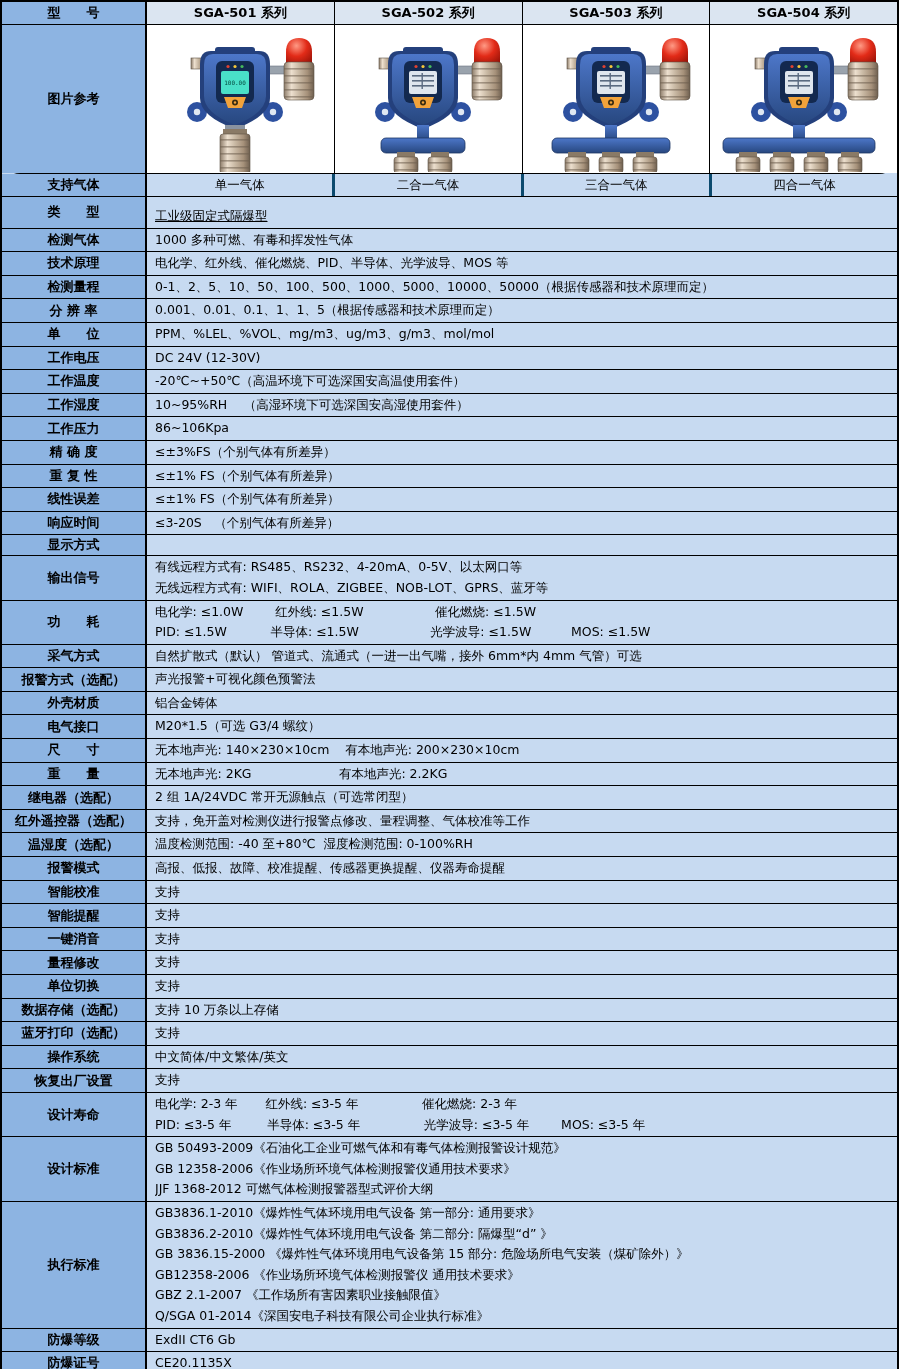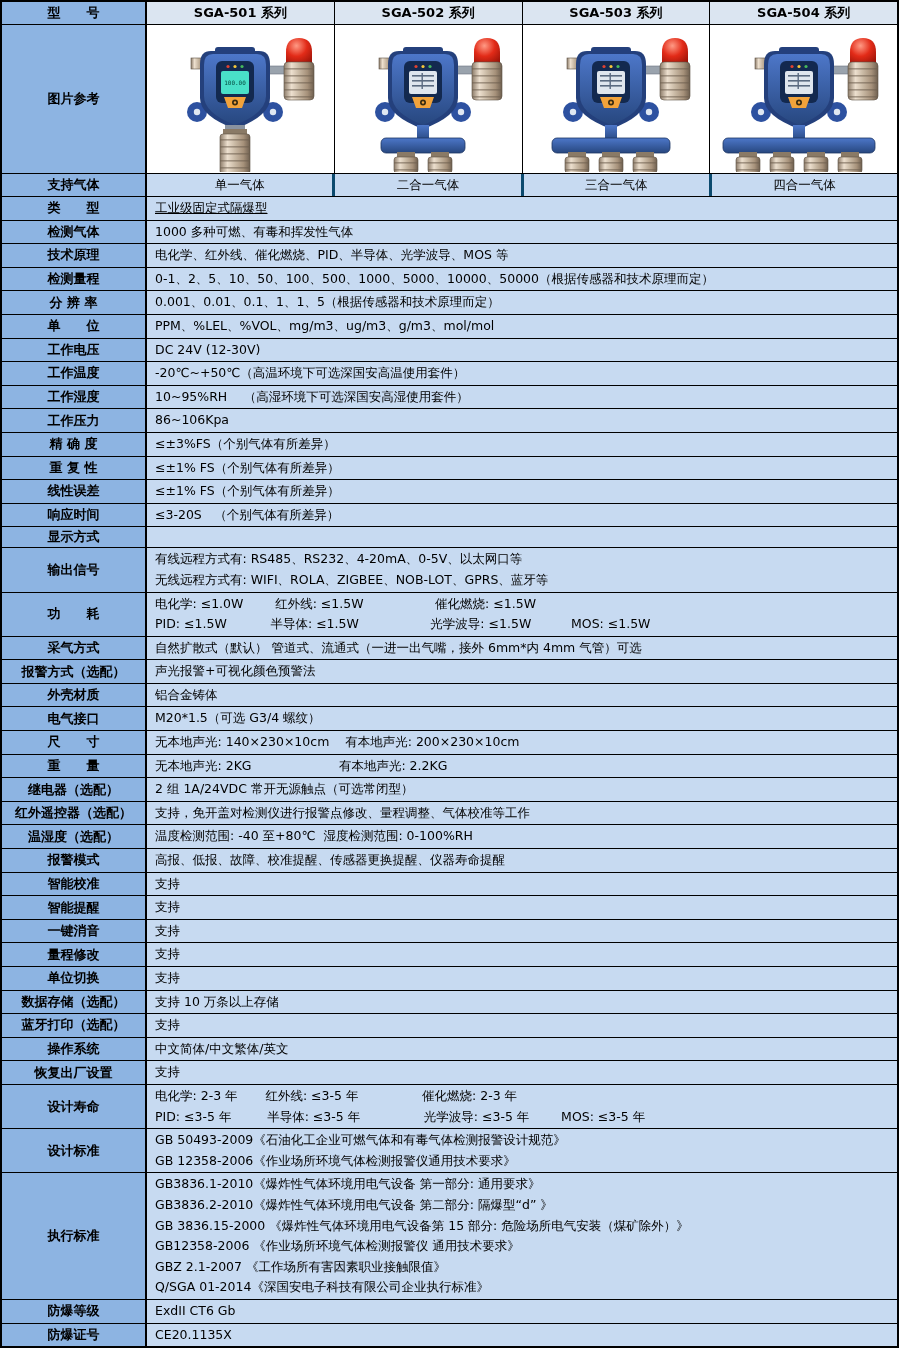--- a/index.html
+++ b/index.html
@@ -6,29 +6,29 @@
   body{width:899px;font-family:"DejaVu Sans","Liberation Sans",sans-serif;color:#000;}
   .spec-table{width:899px;box-sizing:border-box;border:2px solid #000;background:#C7DAF1;}
   .row{display:flex;border-bottom:1px solid #000;}
   .row:last-child{border-bottom:none;}
   .label-cell{width:145px;min-width:145px;box-sizing:border-box;background:#8DB4E2;
     border-right:2px solid #000;display:flex;align-items:center;justify-content:center;
     font-weight:bold;font-size:13px;text-align:center;padding:1px 2px;}
   .value-cell{flex:1;box-sizing:border-box;display:flex;flex-direction:column;justify-content:center;
     padding:1px 4px 1px 8px;font-size:12.5px;}
   .line{height:20.6px;line-height:20.6px;white-space:pre;overflow:hidden;}
-  .line.underline{text-decoration:underline;}
+  .line.underline{text-decoration:underline;margin-top:8px;}
   
   .header-row{height:22px;}
   .header-row .label-cell{border-bottom:0;}
   .model-cell{flex:1;box-sizing:border-box;background:#DBE5F1;border-right:1px solid #000;
     display:flex;align-items:center;justify-content:center;font-weight:bold;font-size:13px;}
   .model-cell:last-child,.img-cell:last-child,.gas-cell:last-child{border-right:none;}
   
-  .image-row{height:148px;}
+  .image-row{height:148px;border-radius:18px;}
   .img-cell{flex:1;box-sizing:border-box;background:#fff;border-right:1px solid #000;
     display:flex;align-items:center;justify-content:center;overflow:hidden;}
   
   .gas-row{height:22px;}
   .gas-cell{flex:1;box-sizing:border-box;background:#C7DAF1;border-right:3px solid #0c4a6e;
     display:flex;align-items:center;justify-content:center;font-size:12.5px;}
 </style>
 </head>
 <body>
 
@@ -530,20 +530,21 @@
         <div class="value-cell">
           <div class="line">电化学: 2-3 年       红外线: ≤3-5 年                催化燃烧: 2-3 年</div>
           <div class="line">PID: ≤3-5 年         半导体: ≤3-5 年                光学波导: ≤3-5 年        MOS: ≤3-5 年</div>
         </div>
       </div>
       <div class="row">
         <div class="label-cell">设计标准</div>
         <div class="value-cell">
           <div class="line">GB 50493-2009《石油化工企业可燃气体和有毒气体检测报警设计规范》</div>
           <div class="line">GB 12358-2006《作业场所环境气体检测报警仪通用技术要求》</div>
+          <div class="line">JJF 1368-2012 可燃气体检测报警器型式评价大纲</div>
         </div>
       </div>
       <div class="row">
         <div class="label-cell">执行标准</div>
         <div class="value-cell">
           <div class="line">GB3836.1-2010《爆炸性气体环境用电气设备 第一部分: 通用要求》</div>
           <div class="line">GB3836.2-2010《爆炸性气体环境用电气设备 第二部分: 隔爆型“d” 》</div>
           <div class="line">GB 3836.15-2000 《爆炸性气体环境用电气设备第 15 部分: 危险场所电气安装（煤矿除外）》</div>
           <div class="line">GB12358-2006 《作业场所环境气体检测报警仪 通用技术要求》</div>
           <div class="line">GBZ 2.1-2007 《工作场所有害因素职业接触限值》</div>

